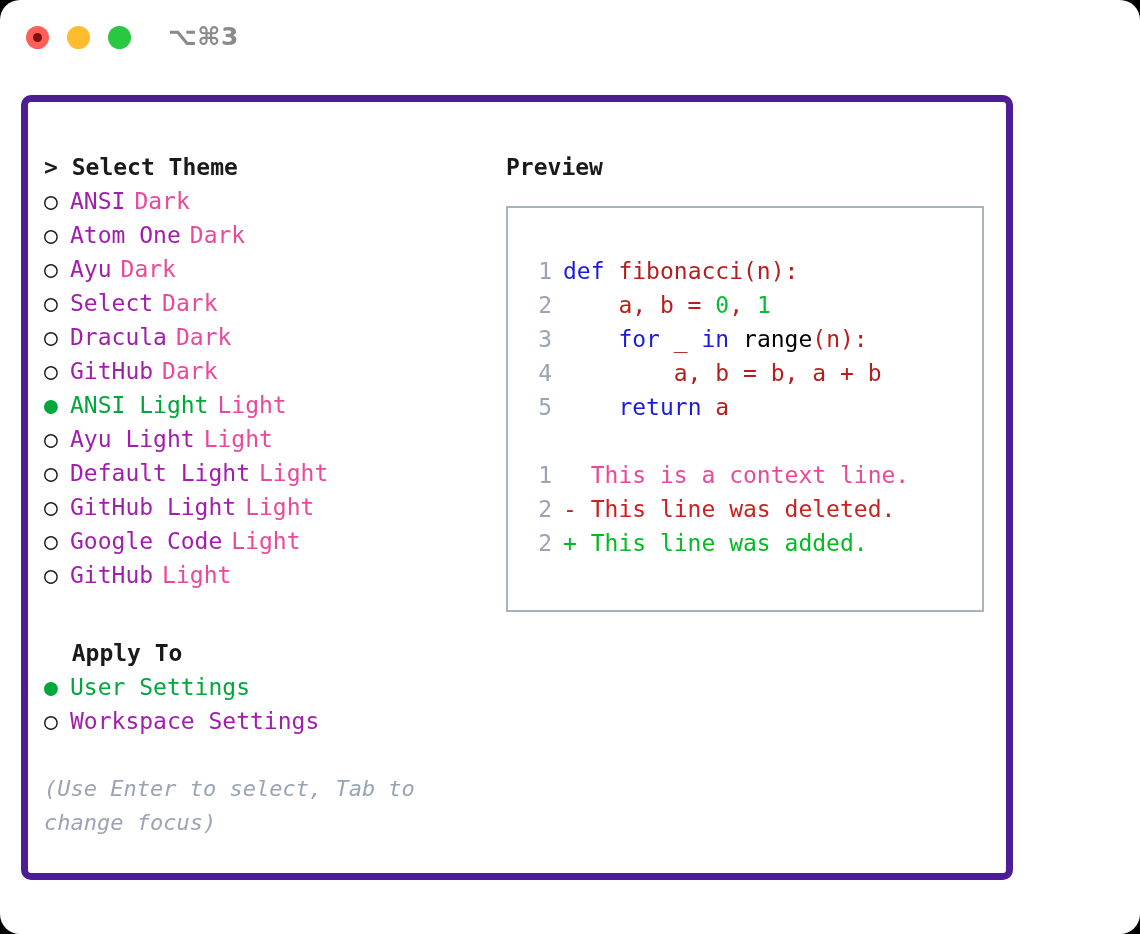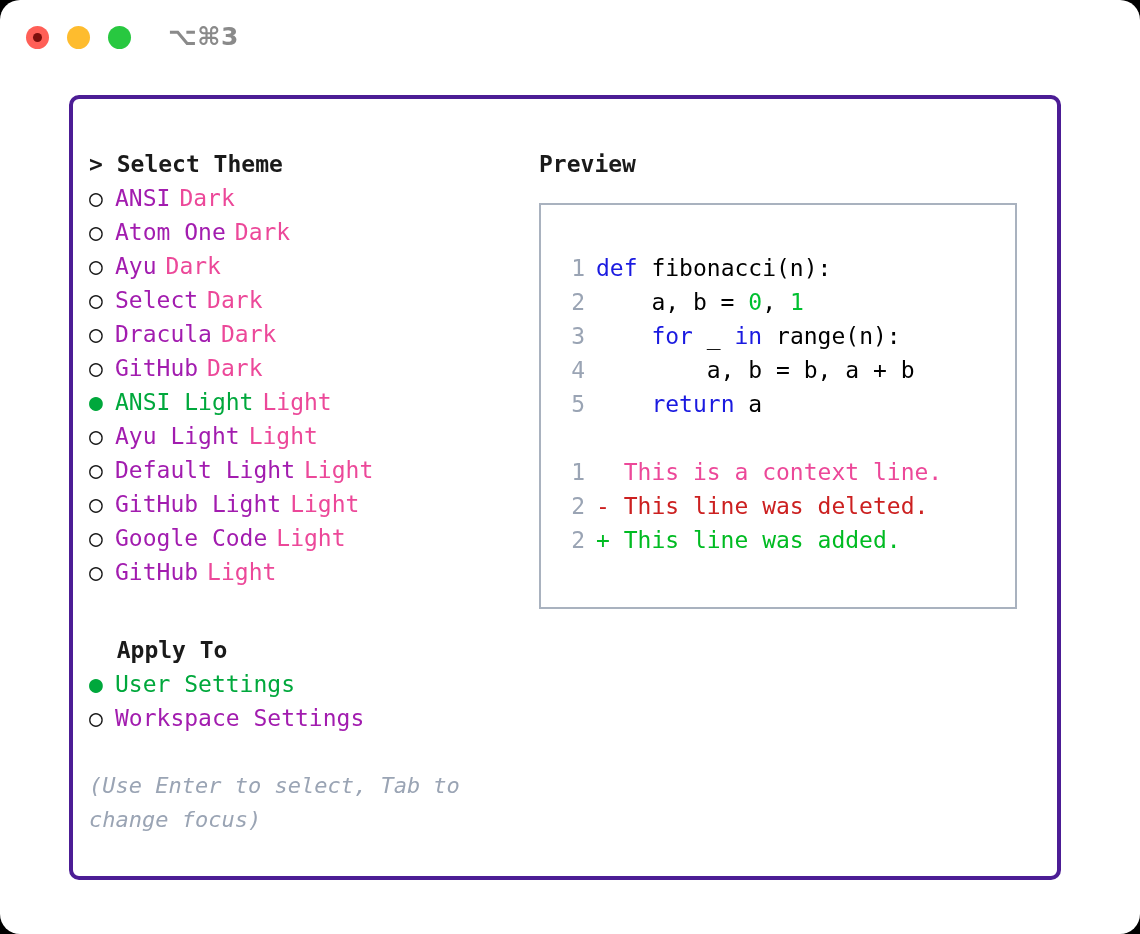--- a/index.html
+++ b/index.html
@@ -65,42 +65,41 @@
     letter-spacing: 0.5px;
     font-family: "DejaVu Sans", "Liberation Sans", sans-serif;
   }
 
   
   .card {
     position: absolute;
     left: 21px; top: 95px;
     width: 992px;
     height: 785px;
-    border: 4px solid #4c1d95;
+    border: 7px solid #4c1d95;
     border-radius: 10px;
     box-sizing: border-box;
     background: #ffffff;
-    margin-left: 48px;
   }
 
   .columns {
     position: absolute;
     left: 0; top: 0;
     width: 100%; height: 100%;
   }
 
   
   .left-col {
     position: absolute;
     left: 16px; top: 48px;
     width: 460px;
   }
   .right-col {
     position: absolute;
-    left: 466px; top: 48px;
+    left: 478px; top: 48px;
     width: 500px;
   }
 
   .section-header {
     font-size: 23px;
     font-weight: bold;
     color: #1a1a1a;
     line-height: 34px;
     white-space: pre;
   }
@@ -172,21 +171,21 @@
     flex: 0 0 26px;
     text-align: right;
     color: #9aa4b4;
     margin-right: 11px;
   }
   .blank-line { height: 34px; }
 
   .tok-kw  { color: #1a1ae0; }
   .tok-fn  { color: #000000; }
   .tok-num { color: #00c030; }
-  .tok-txt { color: #000000; text-align: center; }
+  .tok-txt { color: #b91c1c; text-align: center; }
 
   .diff-ctx { color: #ec4899; }
   .diff-del { color: #cc2020; }
   .diff-add { color: #00bb22; }
 </style>
 </head>
 <body>
 
 <div class="window">
 

